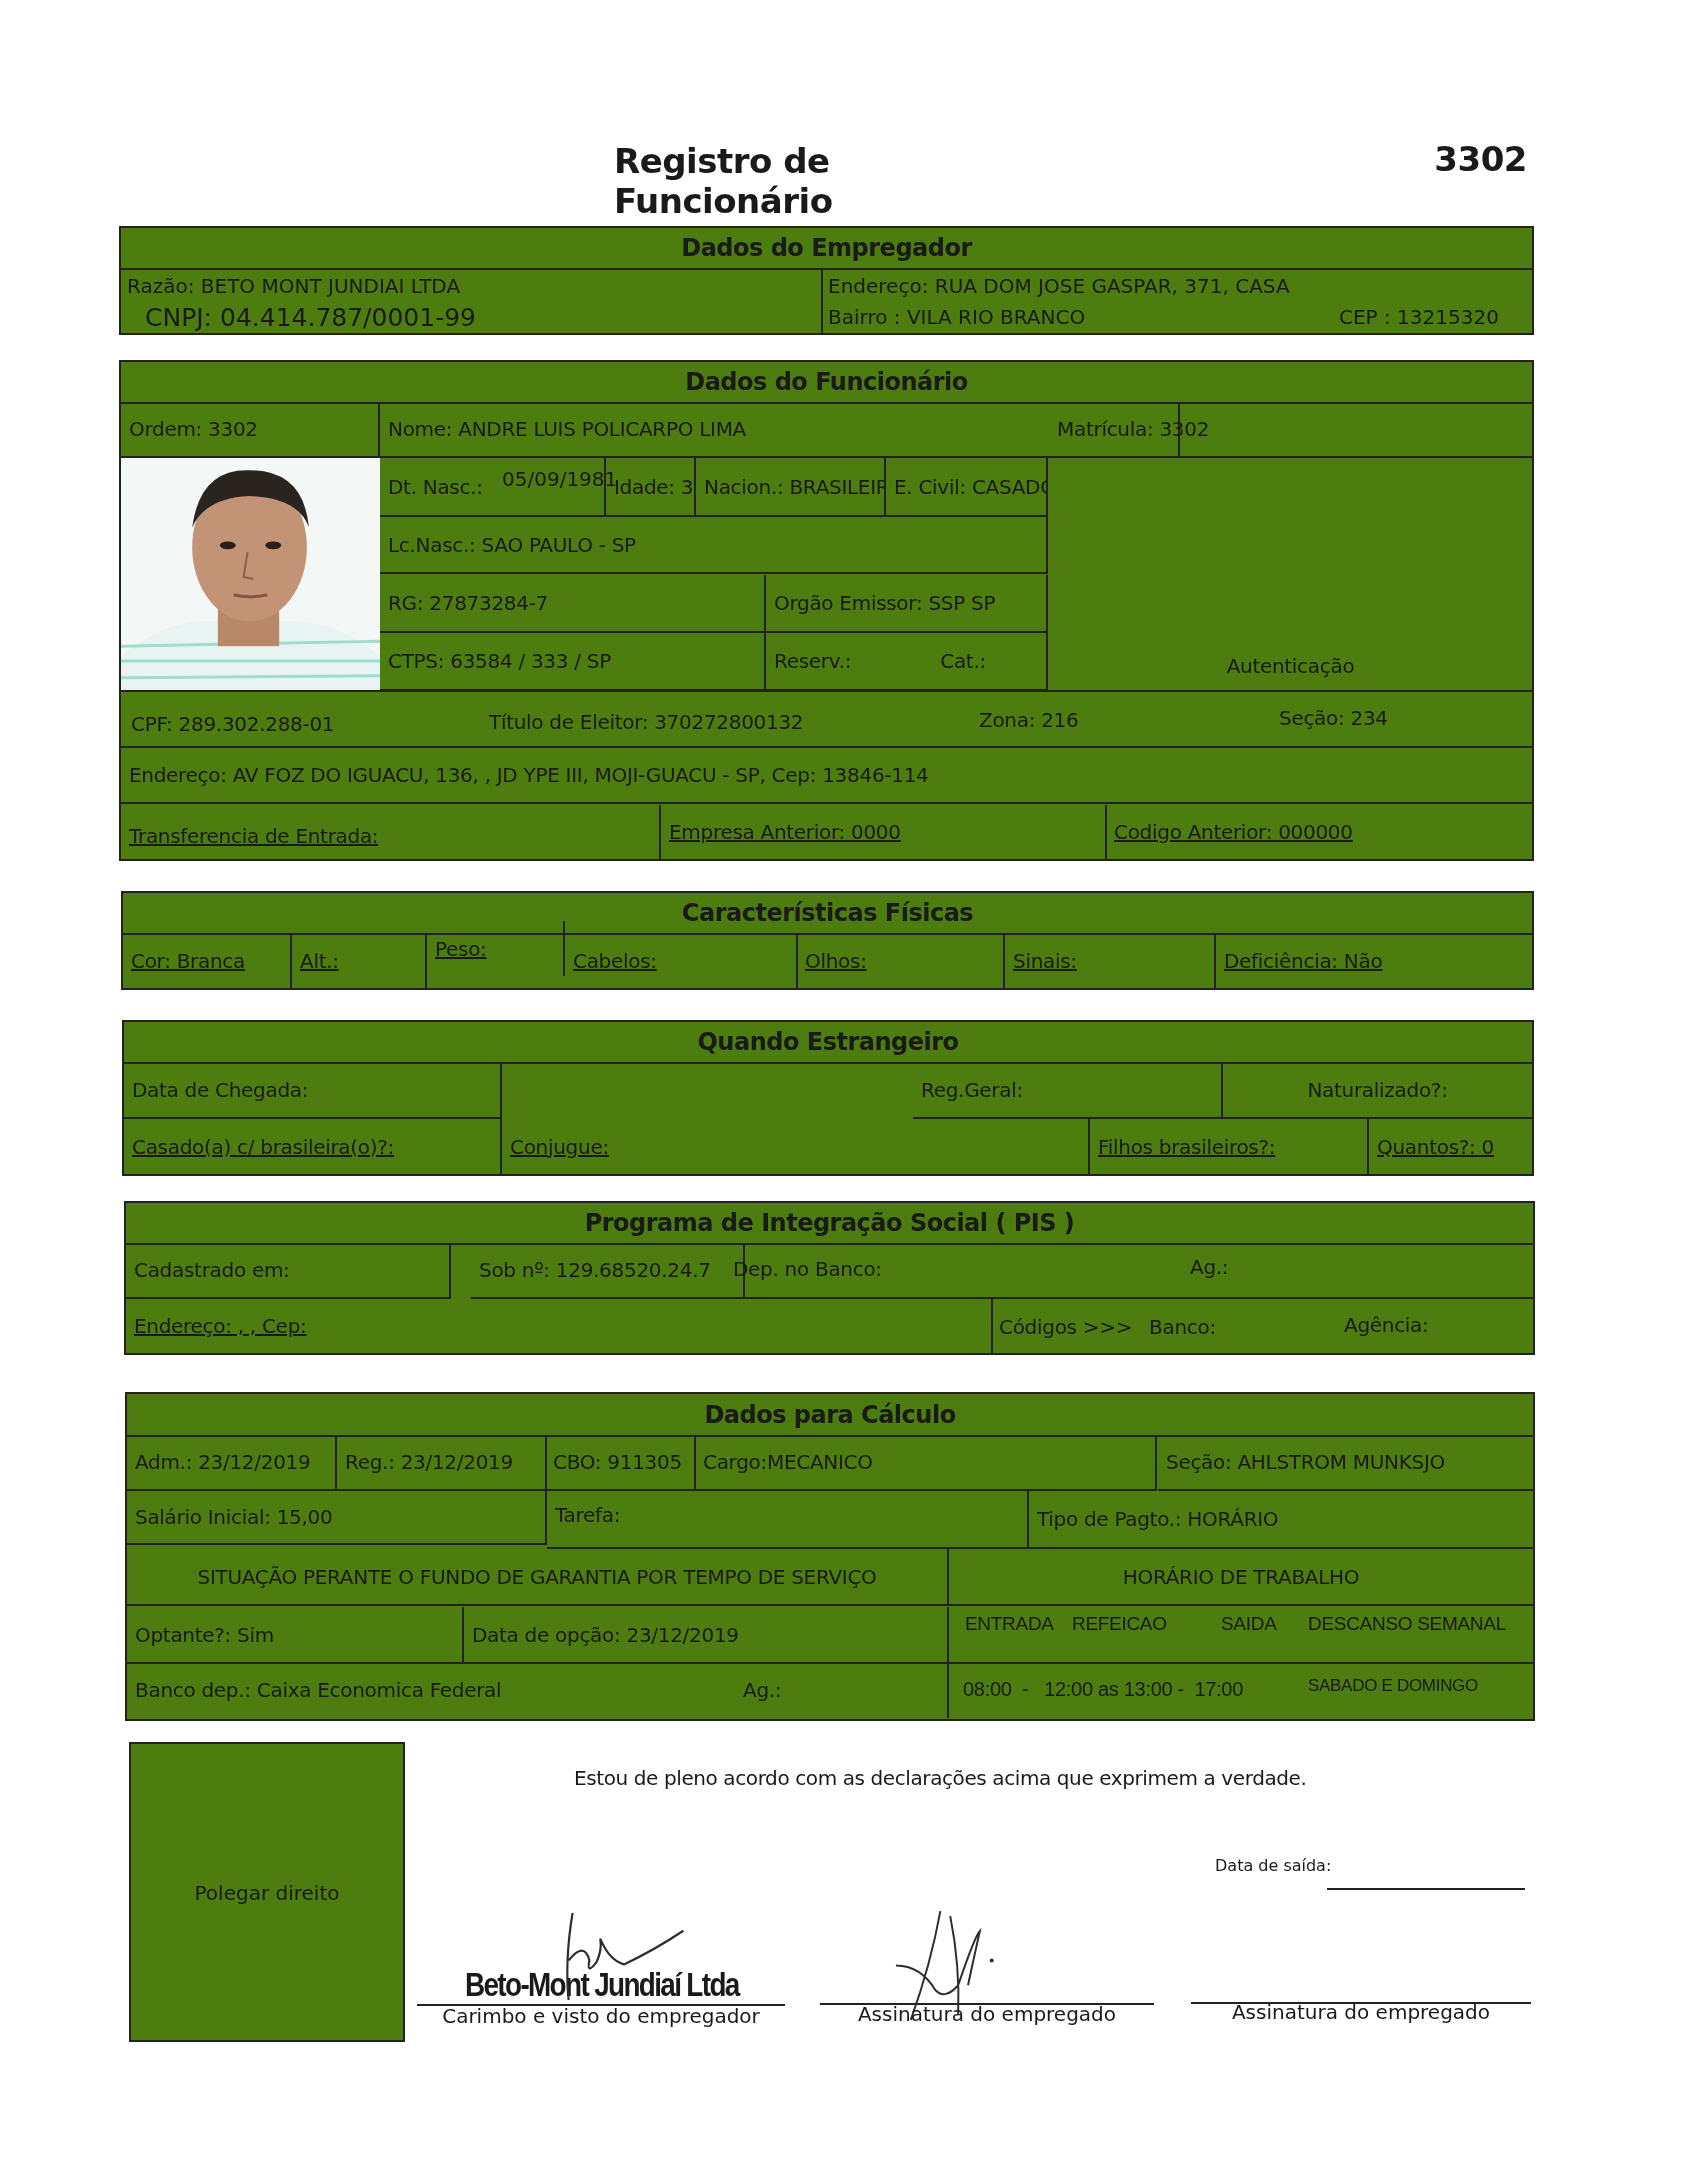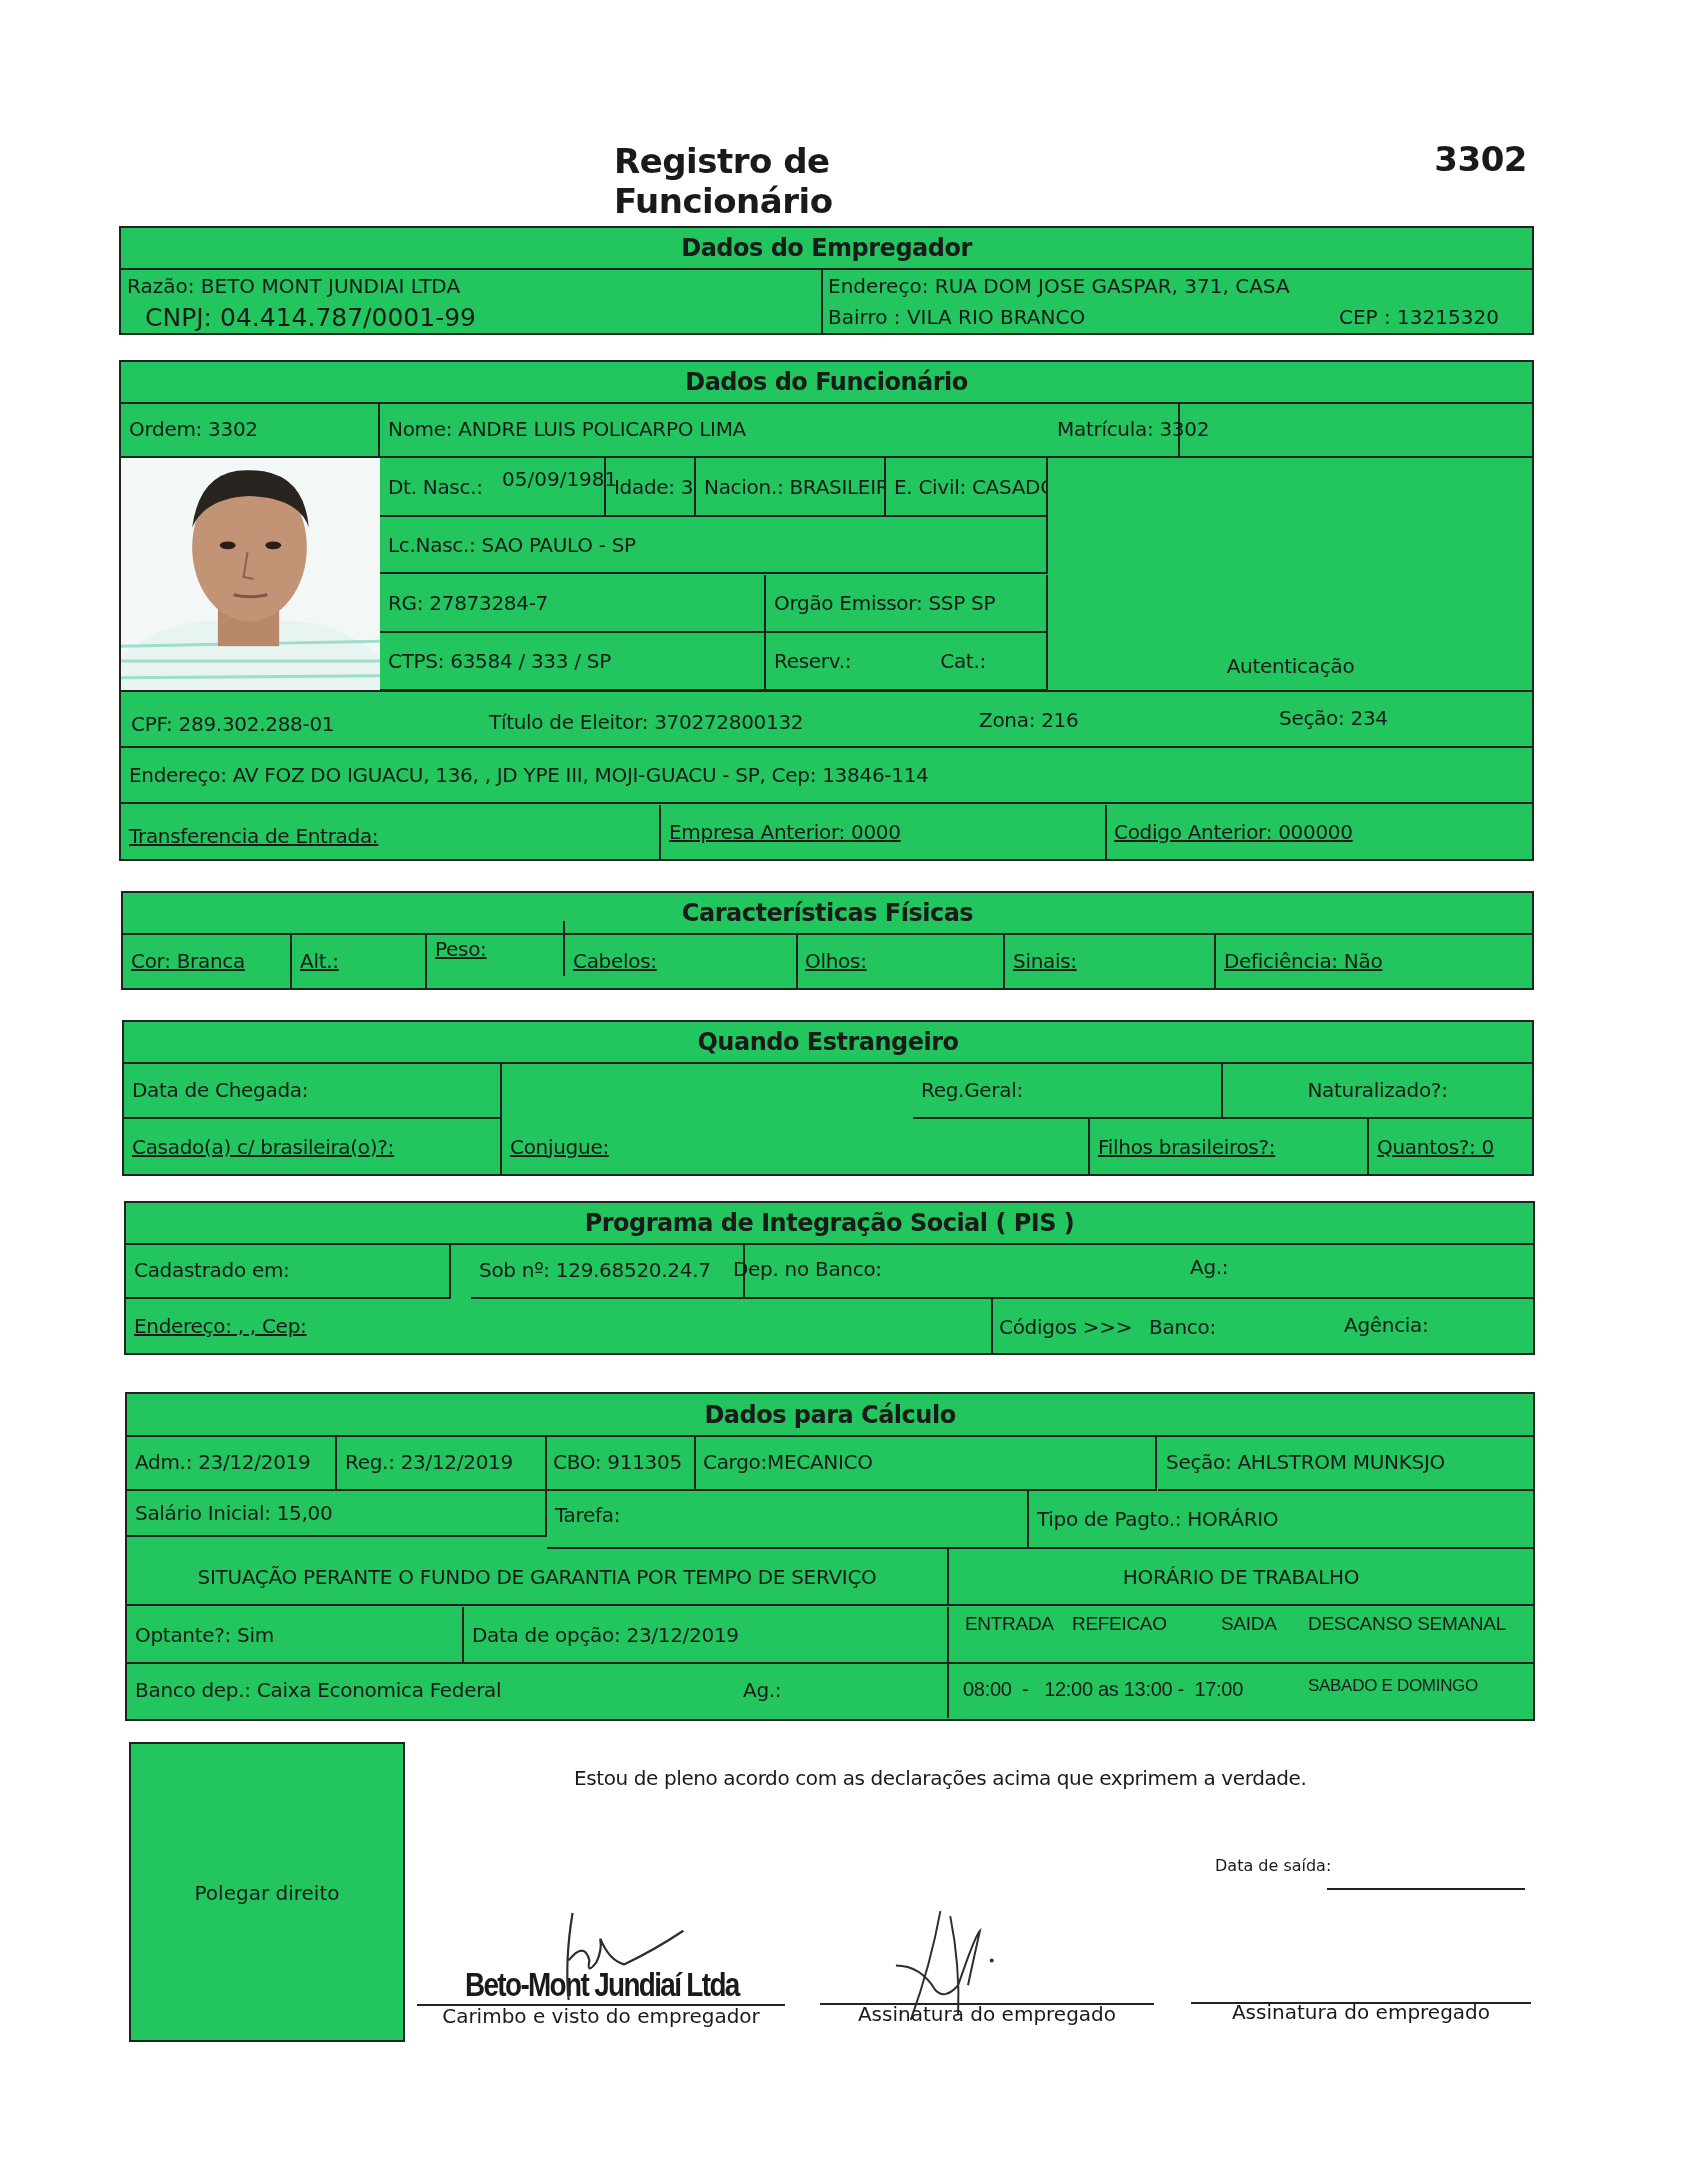--- a/index.html
+++ b/index.html
@@ -1,18 +1,18 @@
 <!DOCTYPE html>
 <html><head>
 <meta charset="utf-8">
 <style>
   html,body{margin:0;padding:0;background:#fff;}
   body{width:1683px;height:2178px;position:relative;overflow:hidden;font-family:"DejaVu Sans",sans-serif;color:#1a1a1a;}
   .abs{position:absolute;}
-  .box{position:absolute;border:2px solid #222;box-sizing:border-box;background:#22c55e;}
+  .box{position:absolute;border:2px solid #222;box-sizing:border-box;background:#4d7c0f;}
   .cell{position:absolute;box-sizing:border-box;border-right:2px solid #222;border-bottom:2px solid #222;font-size:20px;padding:0 8px;display:flex;align-items:center;white-space:nowrap;overflow:hidden;letter-spacing:-0.3px;}
   .cell.nr{border-right:none;}
   .cell.nb{border-bottom:none;text-decoration:underline;}
   .hdr{position:absolute;left:0;right:0;top:0;border-bottom:2px solid #222;text-align:center;font-weight:bold;font-size:24px;display:flex;align-items:center;justify-content:center;letter-spacing:-0.5px;}
   .title{font-weight:bold;font-size:34px;letter-spacing:-0.5px;}
   .arial{font-family:"Liberation Sans",sans-serif;}
   .sigline{position:absolute;height:2px;background:#222;}
   .siglabel{position:absolute;font-size:20px;text-align:center;}
   .photo{position:absolute;overflow:hidden;background:#eef6f4;}
 </style>
@@ -137,21 +137,21 @@
 
 <div class="box" style="left:125px;top:1392px;width:1410px;height:329px;">
   <div class="hdr" style="height:41px;">Dados para Cálculo</div>
 
   <div class="cell" style="left:0;top:41px;width:210px;height:56px;">Adm.: 23/12/2019</div>
   <div class="cell" style="left:210px;top:41px;width:210px;height:56px;">Reg.: 23/12/2019</div>
   <div class="cell" style="left:420px;top:41px;width:149px;height:56px;padding-left:6px;">CBO: 911305</div>
   <div class="cell" style="left:568px;top:41px;width:462px;height:56px;">Cargo:MECANICO</div>
   <div class="cell nr" style="left:1031px;top:41px;width:375px;height:56px;">Seção: AHLSTROM MUNKSJO</div>
 
-  <div class="cell" style="left:0;top:97px;width:420px;height:46px;">Salário Inicial: 15,00</div>
+  <div class="cell" style="left:0;top:97px;width:420px;height:54px;">Salário Inicial: 15,00</div>
   <div class="cell" style="left:420px;top:97px;width:482px;height:58px;align-items:flex-start;padding-top:12px;">Tarefa:</div>
   <div class="cell nr" style="left:902px;top:97px;width:504px;height:58px;">Tipo de Pagto.: HORÁRIO</div>
 
   <div class="cell" style="left:0;top:155px;width:822px;height:57px;justify-content:center;">SITUAÇÃO PERANTE O FUNDO DE GARANTIA POR TEMPO DE SERVIÇO</div>
   <div class="cell nr" style="left:822px;top:155px;width:584px;height:57px;justify-content:center;">HORÁRIO DE TRABALHO</div>
 
   <div class="cell" style="left:0;top:213px;width:337px;height:57px;">Optante?:  Sim</div>
   <div class="cell" style="left:337px;top:213px;width:485px;height:57px;">Data de opção: 23/12/2019</div>
   <div class="cell nr arial" style="left:822px;top:213px;width:584px;height:57px;align-items:flex-start;padding-top:6px;font-size:19px;">
     <span style="position:absolute;left:16px;">ENTRADA</span>

